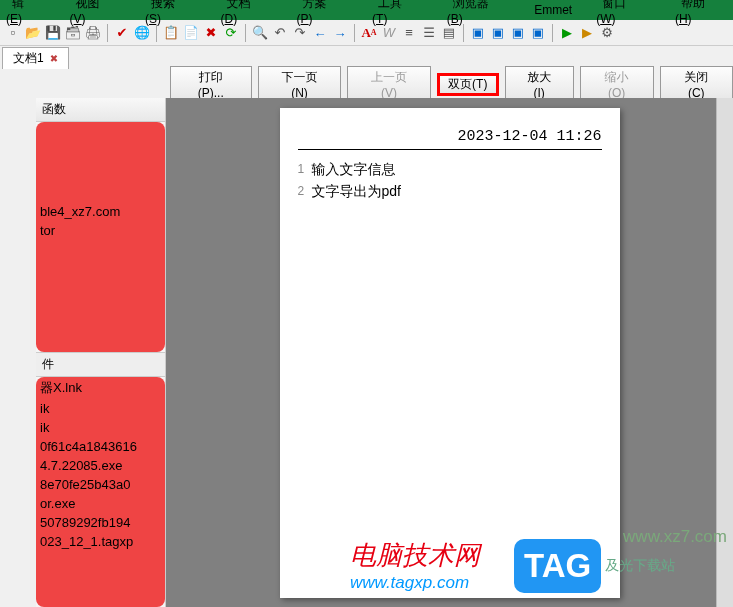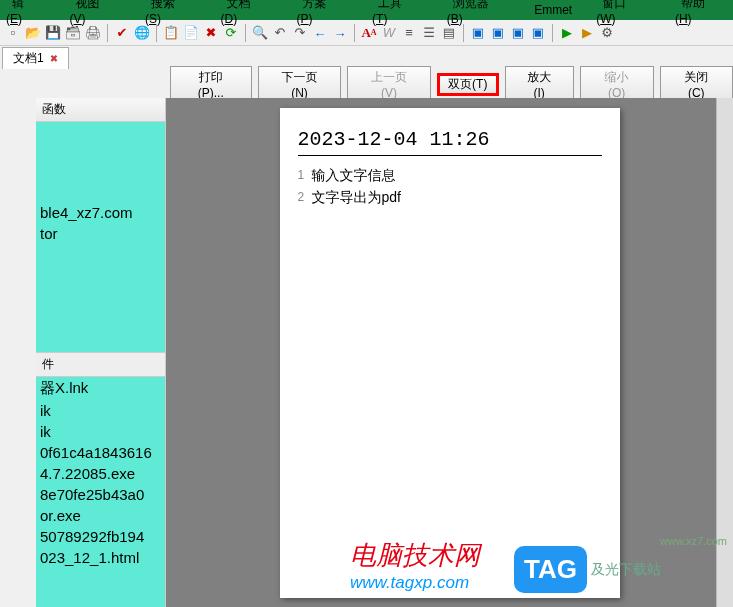--- a/index.html
+++ b/index.html
@@ -101,24 +101,25 @@
   display: flex;
   flex-direction: column;
 }
 .sidebar-header {
   background: linear-gradient(#f8f8f8, #e8e8e8);
   border-bottom: 1px solid #ccc;
   padding: 3px 6px;
   font-size: 12px;
 }
 .sidebar-list {
-  background: #5eead4;
+  background: #ef4444;
   flex: 1;
   overflow: hidden;
-  font-size: 15px;
+  font-size: 13px;
+  border-radius: 8px;
 }
 .sidebar-list .item {
   padding: 2px 4px;
   white-space: nowrap;
   overflow: hidden;
 }
 .sidebar-top { height: 190px; }
 .sidebar-mid-label { padding: 3px 6px; border-top: 1px solid #ccc; border-bottom: 1px solid #ccc; background: #eee; }
 .preview-area {
   flex: 1;
@@ -131,23 +132,23 @@
 }
 .page {
   background: #fff;
   width: 340px;
   height: 490px;
   box-shadow: 2px 2px 6px rgba(0,0,0,0.4);
   padding: 20px 18px;
   position: relative;
 }
 .page-date {
-  text-align: left;
+  text-align: right;
   font-family: "Courier New", monospace;
-  font-size: 20px;
+  font-size: 15px;
   color: #000;
   padding-bottom: 4px;
 }
 .page-hr { border-top: 1.5px solid #000; margin-bottom: 8px; }
 .page-line {
   font-size: 14px;
   line-height: 22px;
   display: flex;
 }
 .page-line .ln { color: #888; width: 14px; font-size: 12px; }
@@ -185,33 +186,33 @@
   left: 514px;
   bottom: 14px;
   display: flex;
   align-items: center;
   gap: 4px;
   z-index: 10;
 }
 .tag-badge {
   background: #2196f3;
   color: #fff;
-  font-size: 26px;
+  font-size: 33px;
   font-weight: bold;
   padding: 8px 10px;
   border-radius: 10px;
   font-family: Arial, sans-serif;
 }
 .watermark2 .txt { font-size: 14px; color: #6a8; }
 .watermark3 {
   position: absolute;
   right: 6px;
   bottom: 60px;
   color: #7aa87a;
-  font-size: 11px;
+  font-size: 17px;
   z-index: 10;
 }
 .scrollbar-v {
   position: absolute;
   right: 0;
   top: 98px;
   bottom: 0;
   width: 17px;
   background: #ddd;
   border-left: 1px solid #bbb;
@@ -298,21 +299,21 @@
     <div class="sidebar-mid-label">件</div>
     <div class="sidebar-list">
       <div class="item">器X.lnk</div>
       <div class="item">ik</div>
       <div class="item">ik</div>
       <div class="item">0f61c4a1843616</div>
       <div class="item">4.7.22085.exe</div>
       <div class="item">8e70fe25b43a0</div>
       <div class="item">or.exe</div>
       <div class="item">50789292fb194</div>
-      <div class="item">023_12_1.html</div>
+      <div class="item">023_12_1.tagxp</div>
     </div>
   </div>
 
   <div class="preview-area">
     <div class="page">
       <div class="page-date">2023-12-04 11:26</div>
       <div class="page-hr"></div>
       <div class="page-line">
         <span class="ln">1</span>
         <span>输入文字信息</span>

